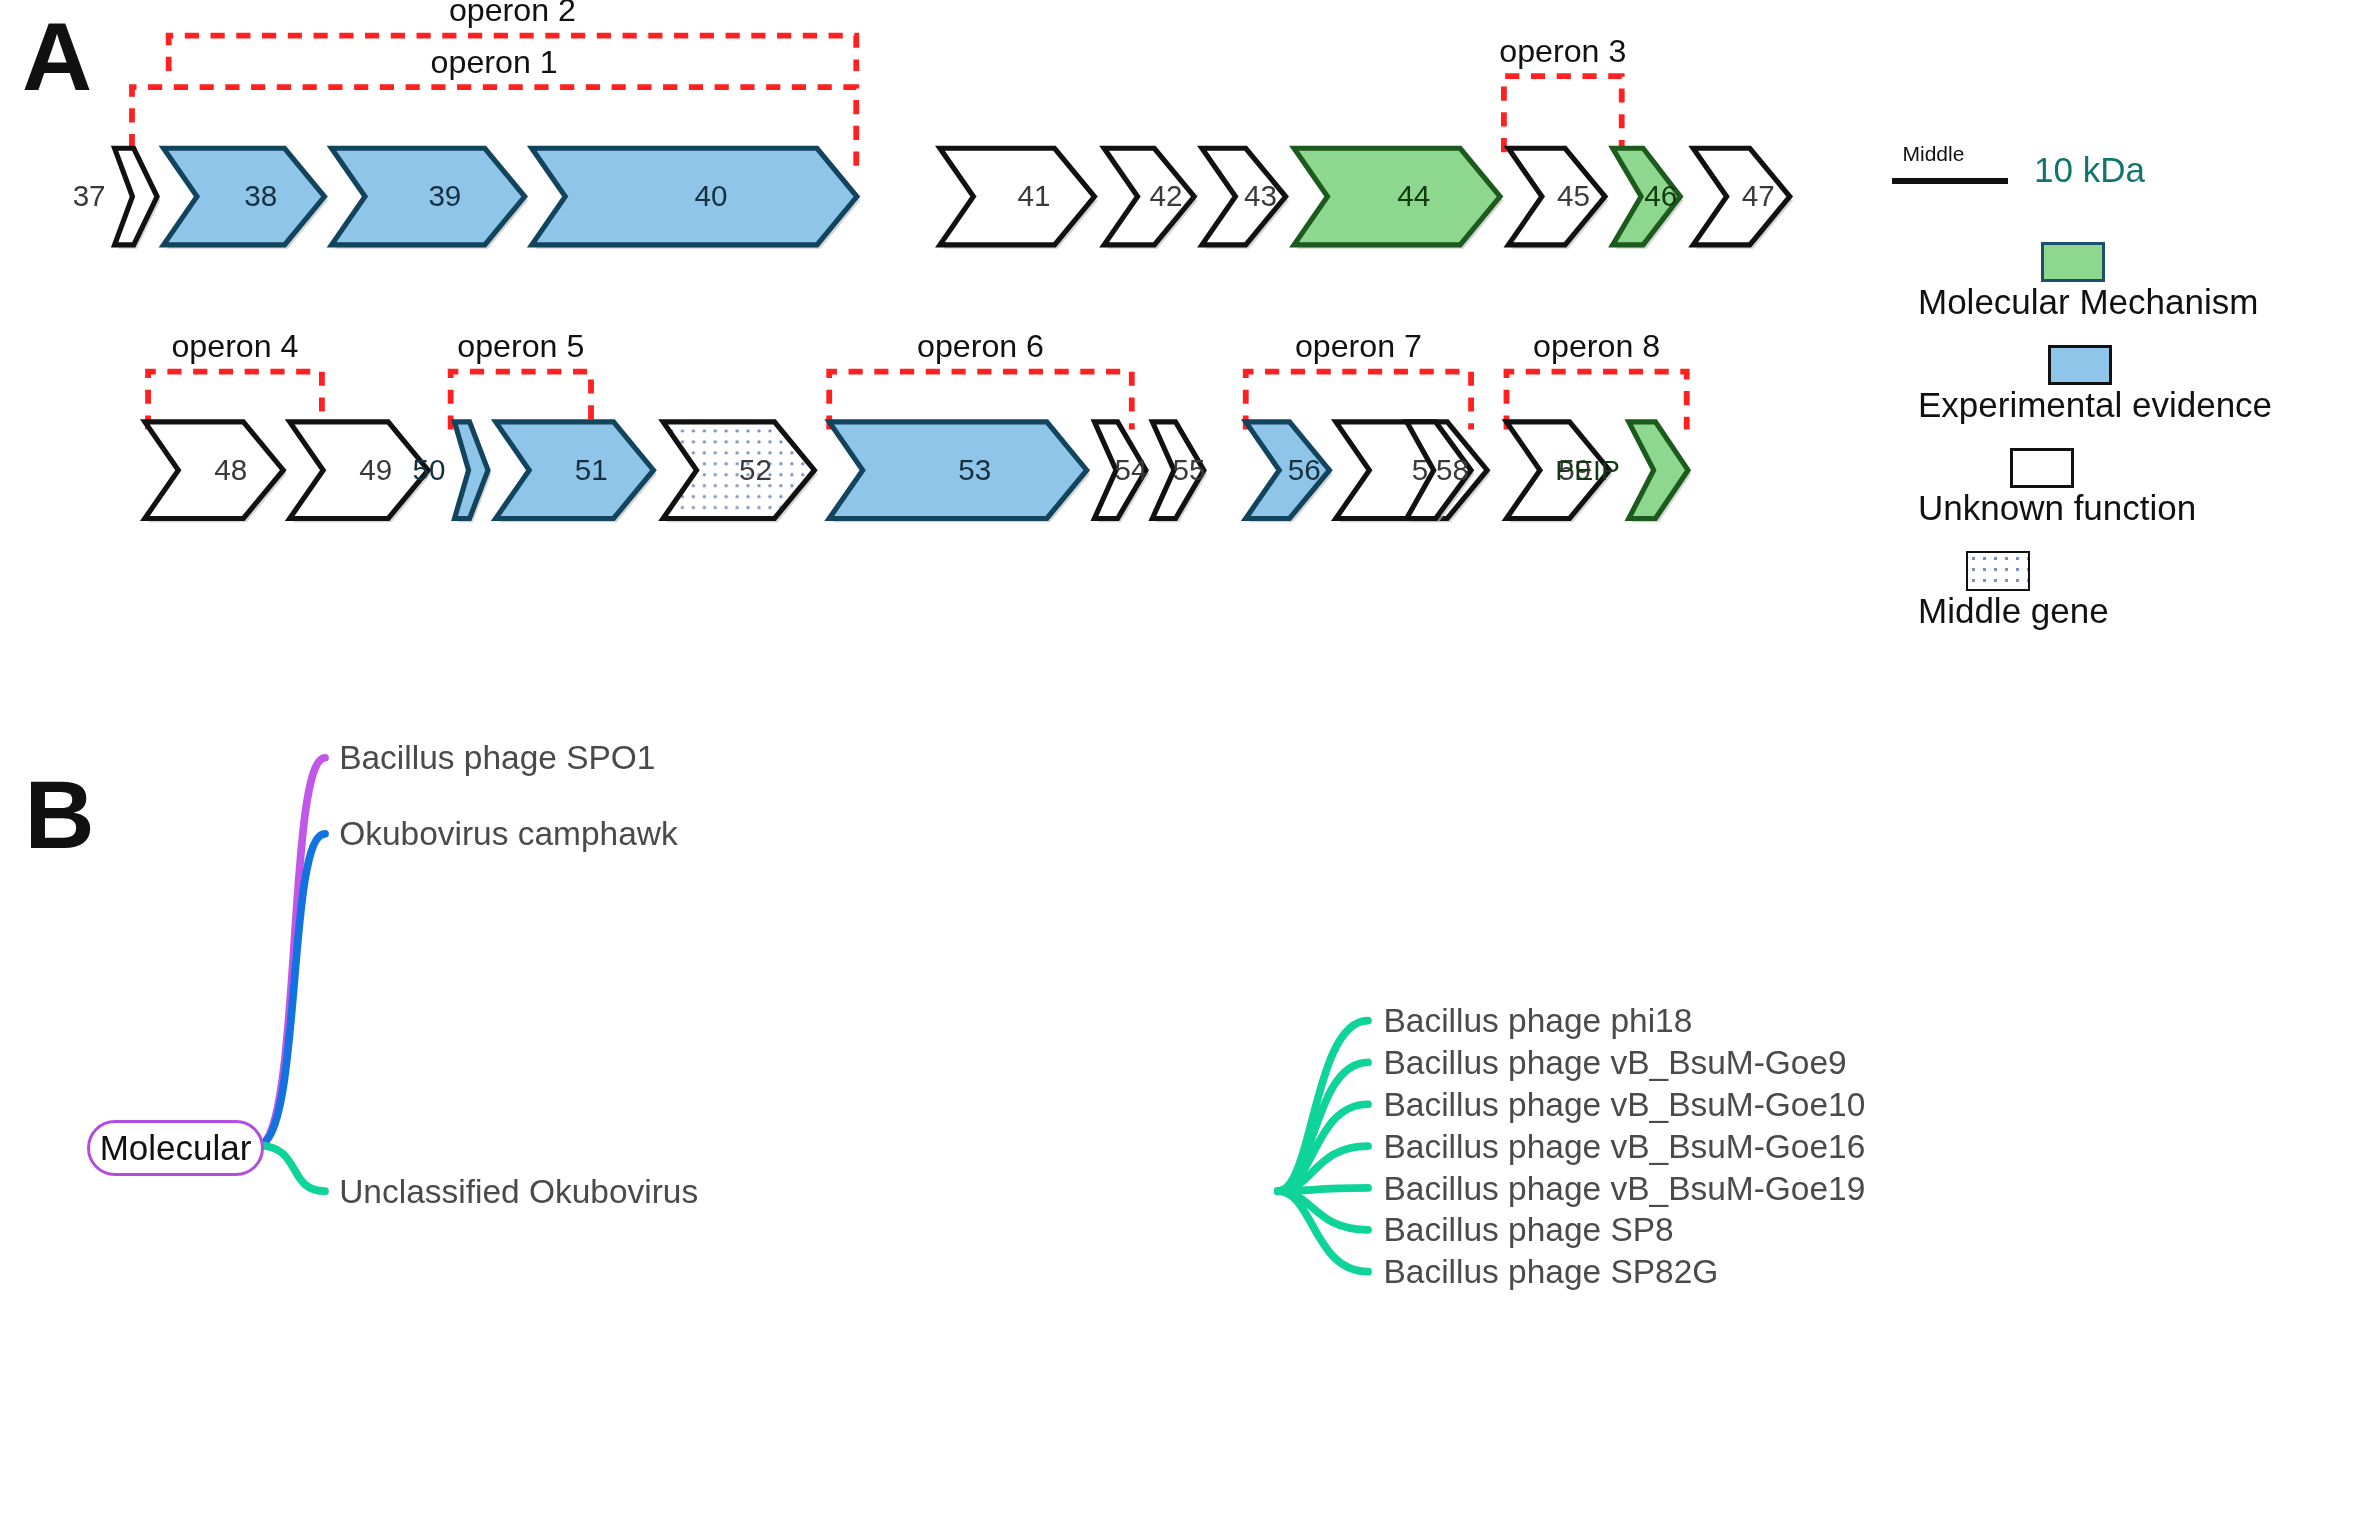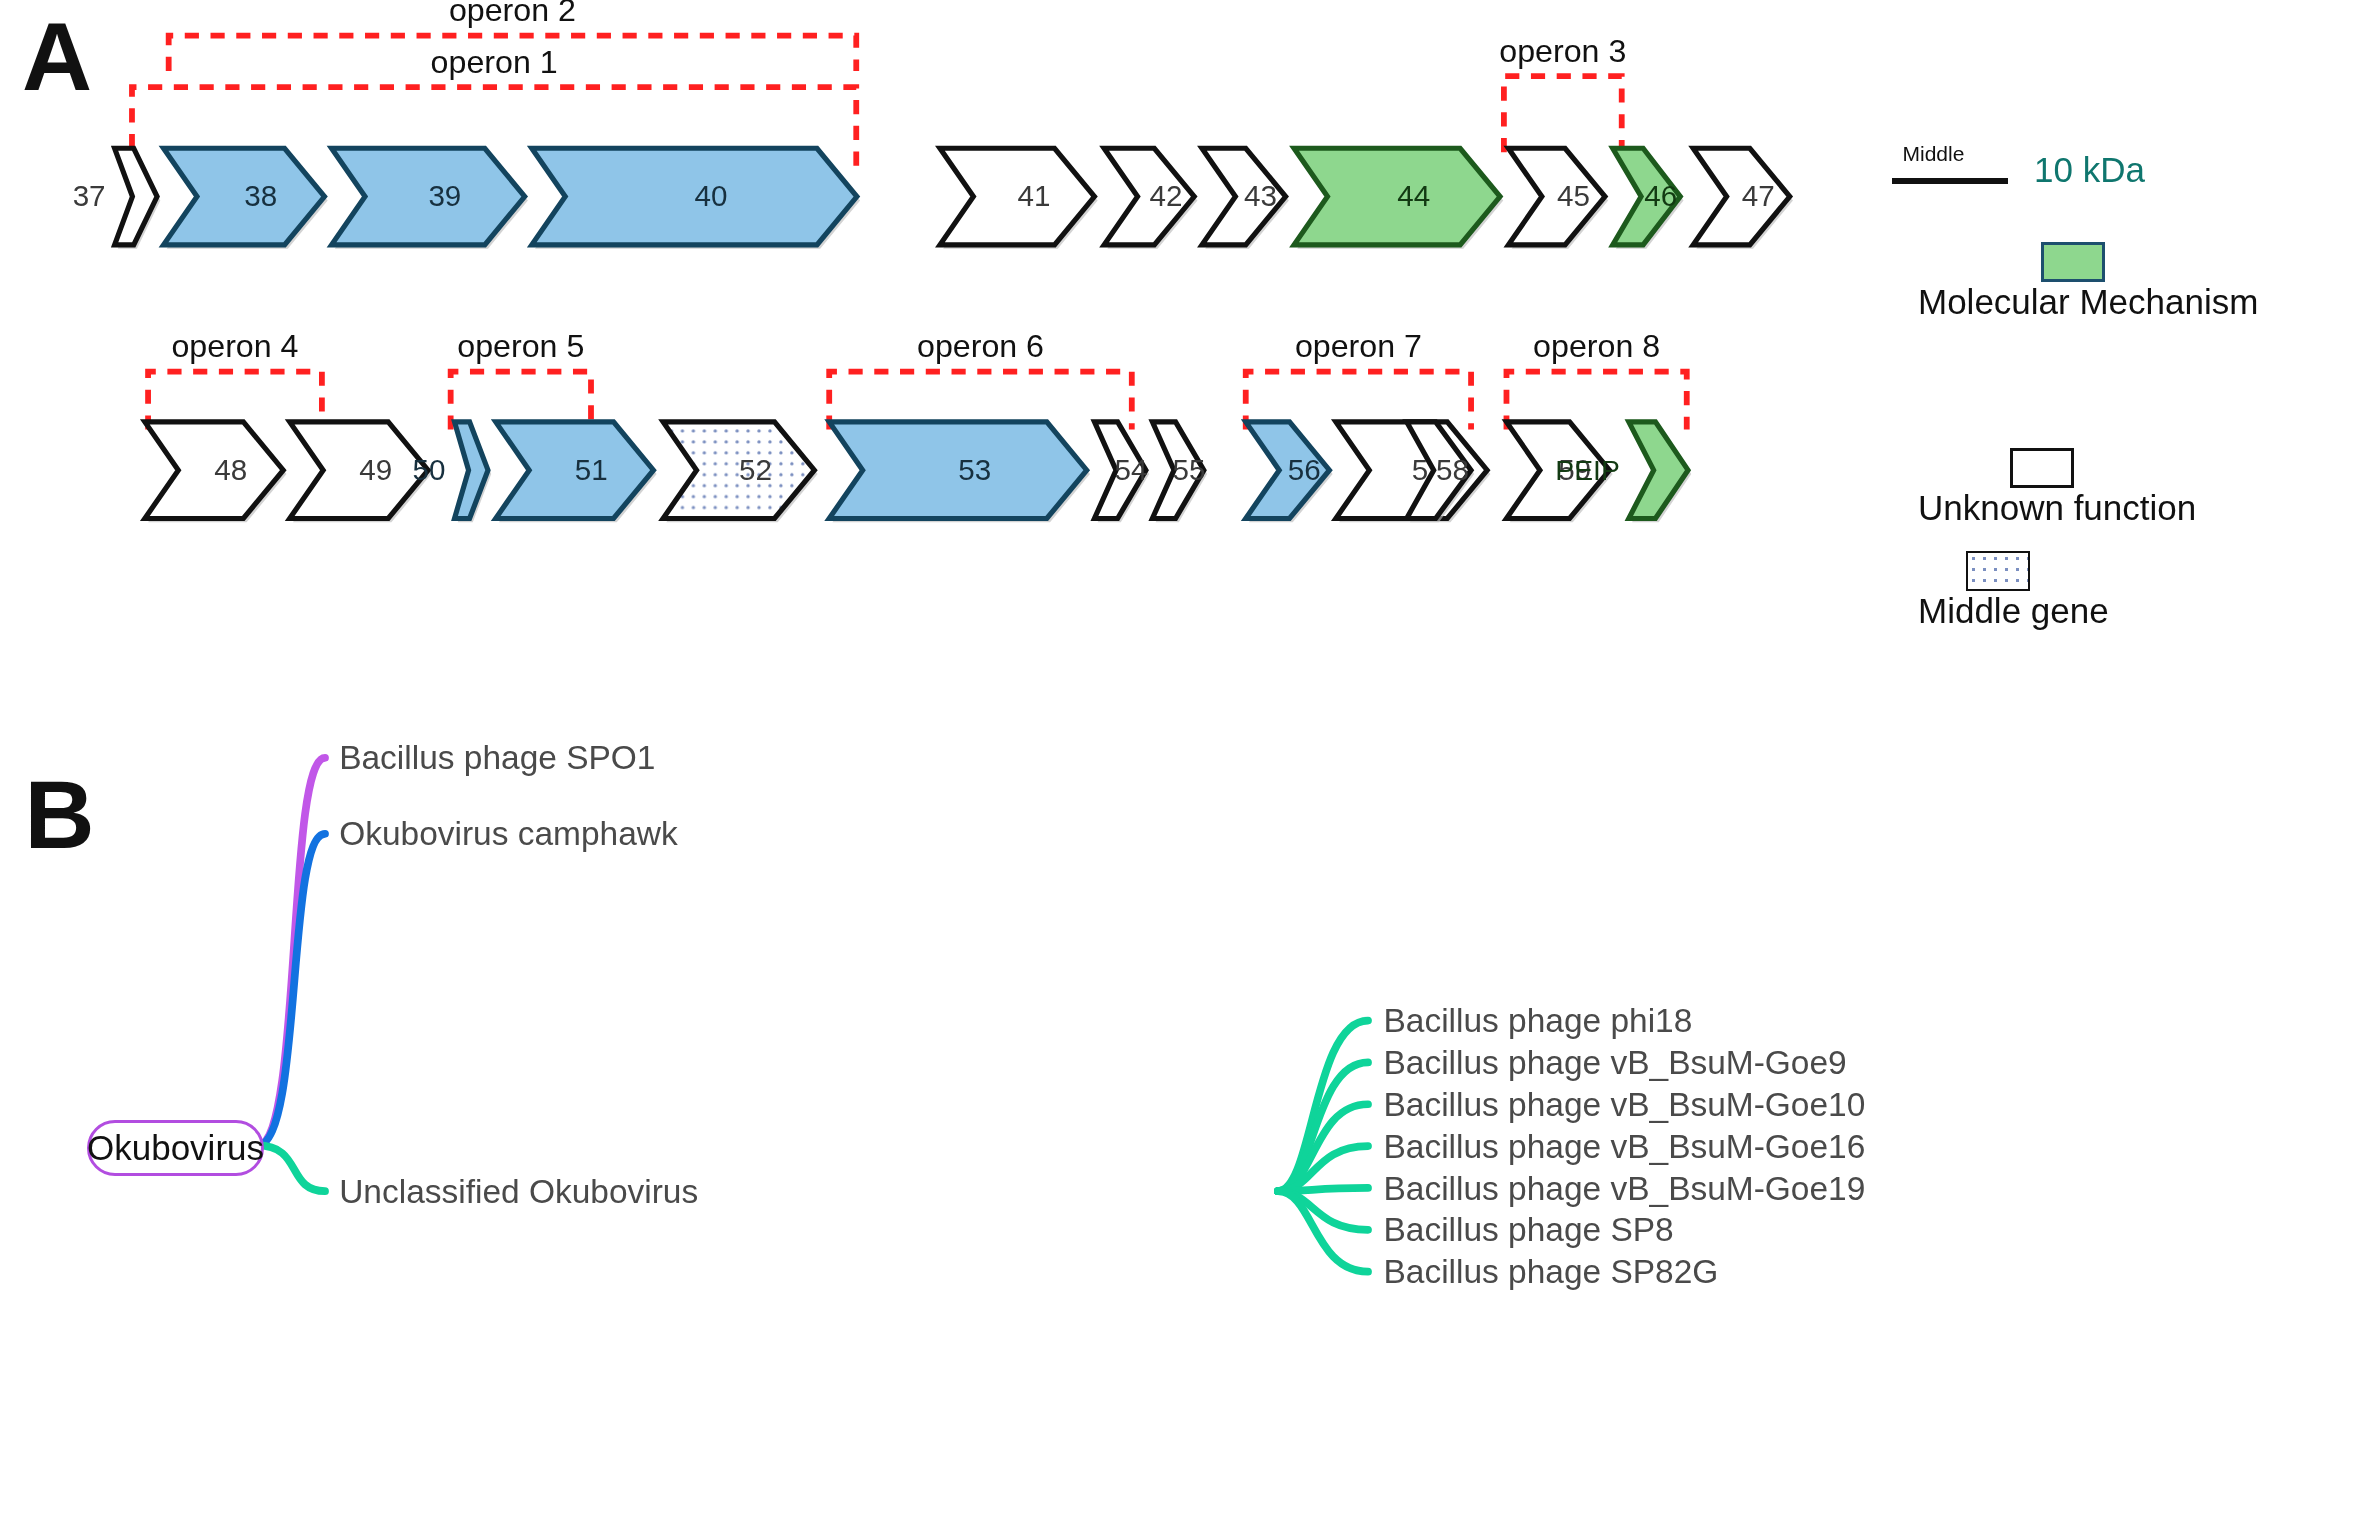--- a/index.html
+++ b/index.html
@@ -146,20 +146,24 @@
 <div id="legend">
   <div id="scale-row">
     <div id="scale-word">Middle</div>
     <div id="scale-bar"></div>
     <div id="scale-text">10 kDa</div>
   </div>
   <div class="lg-row" style="top:97px;left:0;">
     <div class="lg-swatch green"></div>
     <div class="lg-text">Molecular Mechanism</div>
   </div>
+  <div class="lg-row" style="top:200px;left:0;">
+    <div class="lg-swatch blue"></div>
+    <div class="lg-text">Experimental evidence</div>
+  </div>
   <div class="lg-row" style="top:303px;left:0;">
     <div class="lg-swatch white"></div>
     <div class="lg-text">Unknown function</div>
   </div>
   <div class="lg-row" style="top:406px;left:0;">
     <div class="lg-swatch dots"></div>
     <div class="lg-text">Middle gene</div>
   </div>
 </div>
 
@@ -183,16 +187,16 @@
       <text x="2124" y="678" font-family="&quot;Liberation Sans&quot;, sans-serif" font-size="52" fill="#4a4a4a">Bacillus phage vB_BsuM-Goe16</text>
       <path d="M 1960 730 C 2015 730, 2015 725, 2100 725" fill="none" stroke="#0FD49A" stroke-width="12" stroke-linecap="round"></path>
       <text x="2124" y="743" font-family="&quot;Liberation Sans&quot;, sans-serif" font-size="52" fill="#4a4a4a">Bacillus phage vB_BsuM-Goe19</text>
       <path d="M 1960 730 C 2015 730, 2015 790, 2100 790" fill="none" stroke="#0FD49A" stroke-width="12" stroke-linecap="round"></path>
       <text x="2124" y="808" font-family="&quot;Liberation Sans&quot;, sans-serif" font-size="52" fill="#4a4a4a">Bacillus phage SP8</text>
       <path d="M 1960 730 C 2015 730, 2015 855, 2100 855" fill="none" stroke="#0FD49A" stroke-width="12" stroke-linecap="round"></path>
       <text x="2124" y="873" font-family="&quot;Liberation Sans&quot;, sans-serif" font-size="52" fill="#4a4a4a">Bacillus phage SP82G</text>
     </svg>
 
   <div id="root-pill">
-    <span id="root-pill-label">Okubovirus</span>
+    <span id="root-pill-label">Molecular</span>
   </div>
 </div>
 
 
 </body></html>

